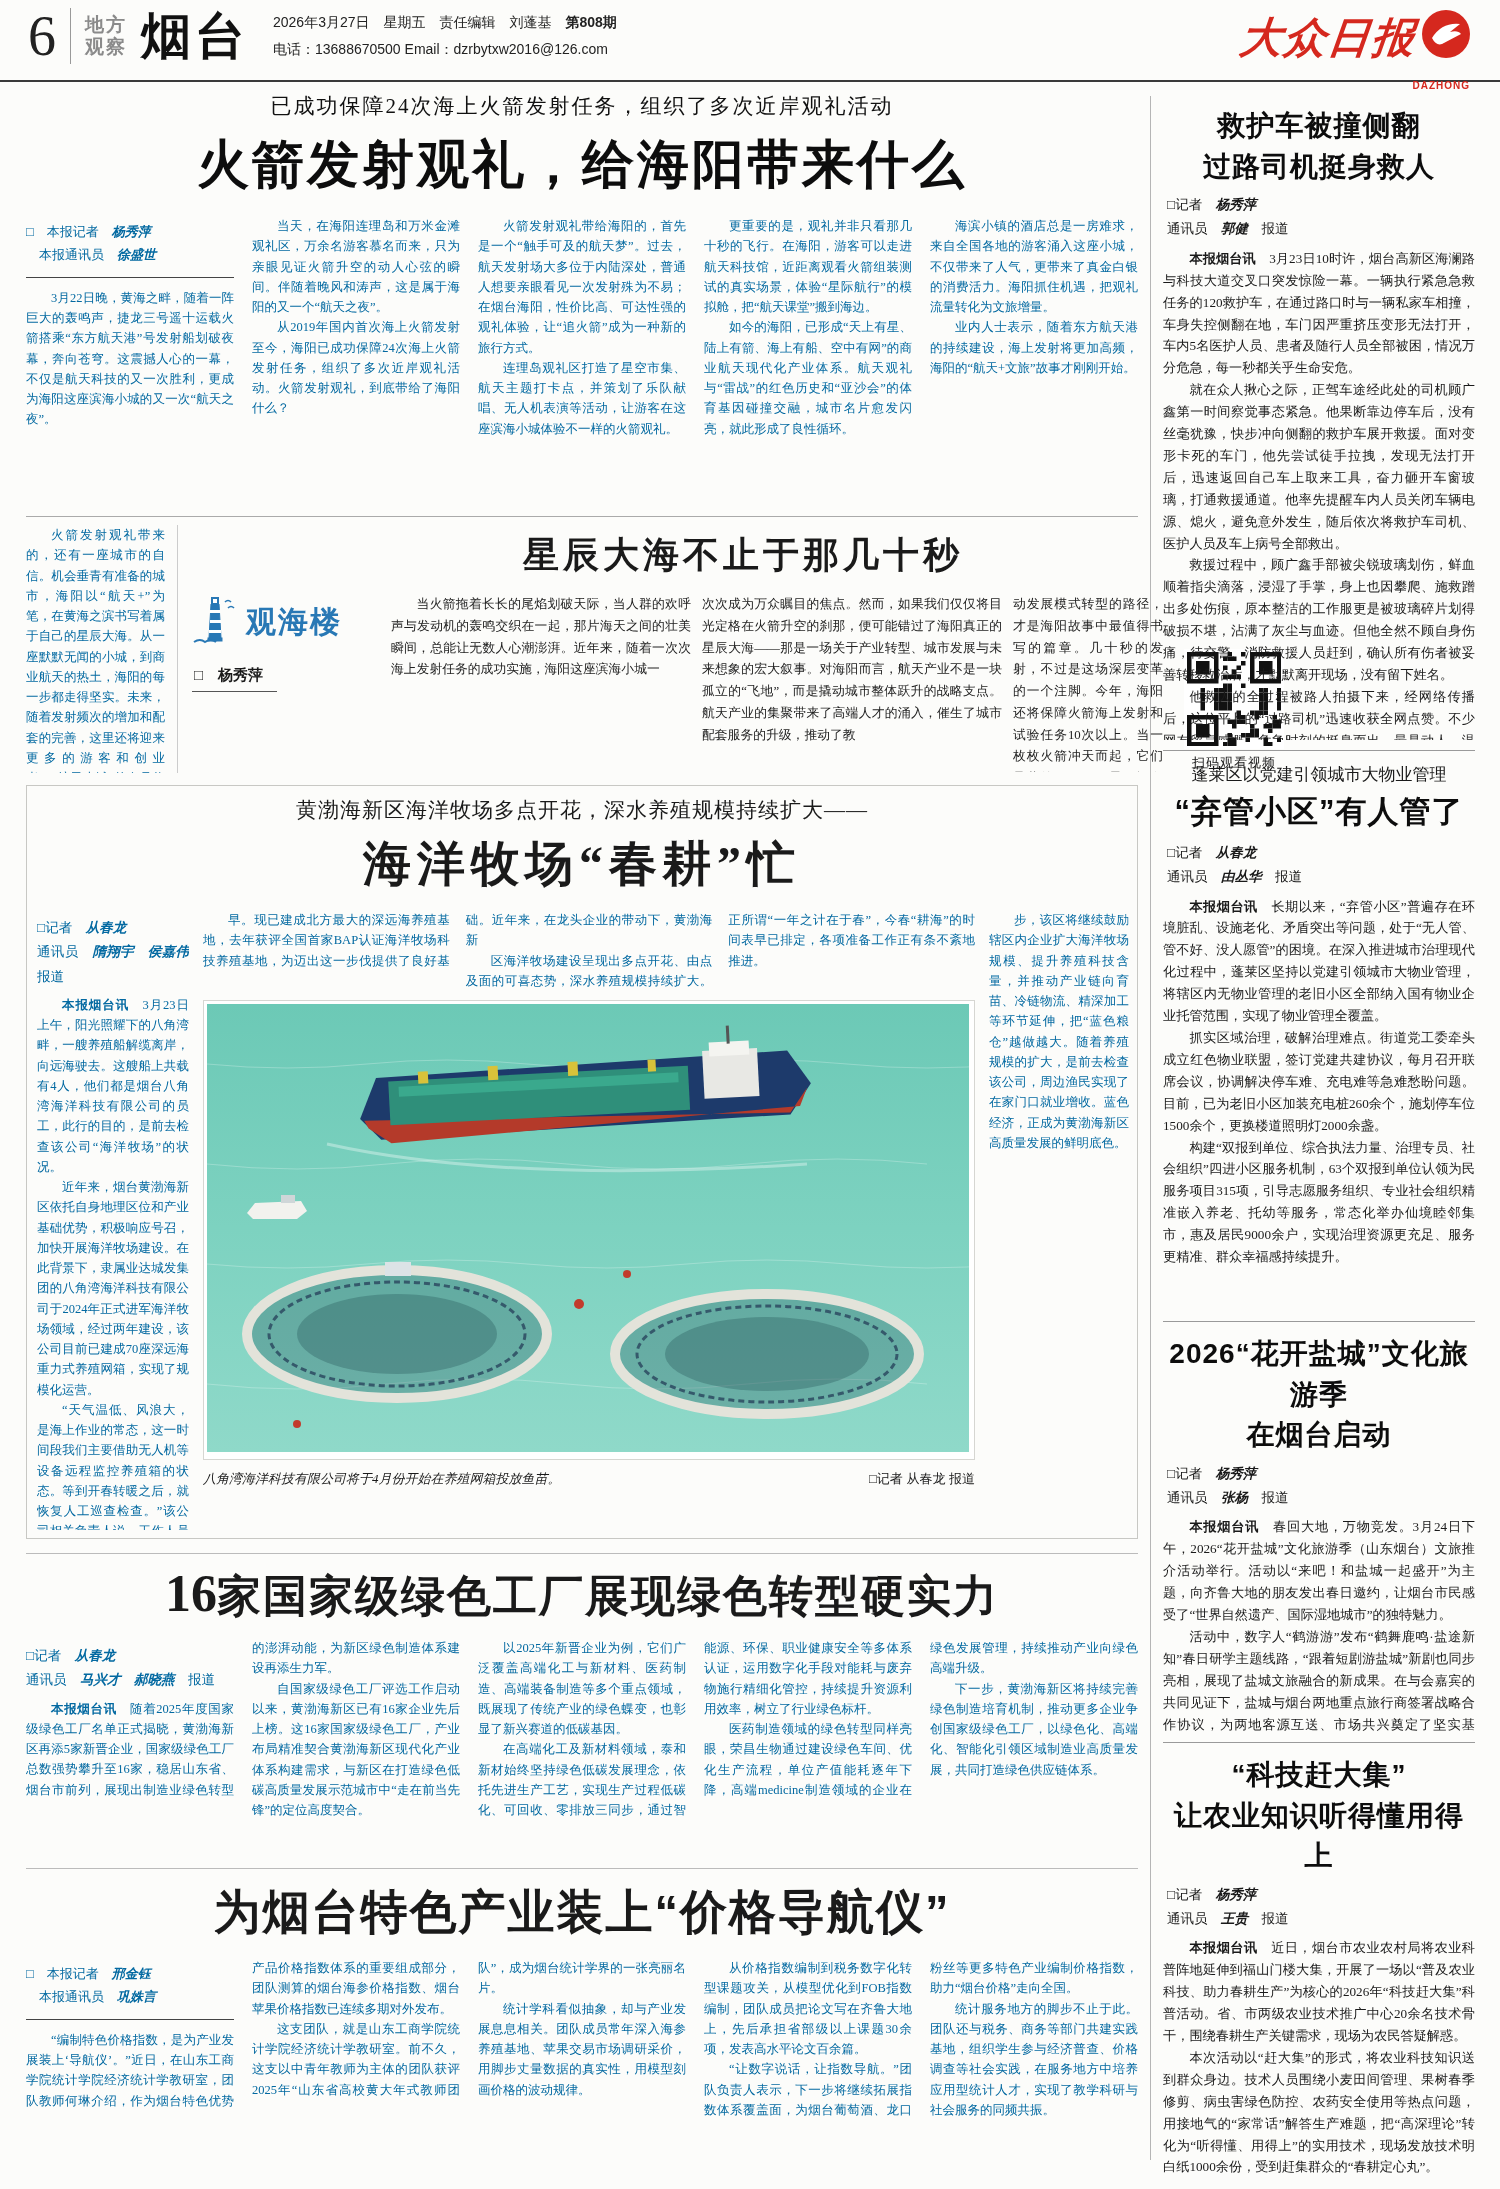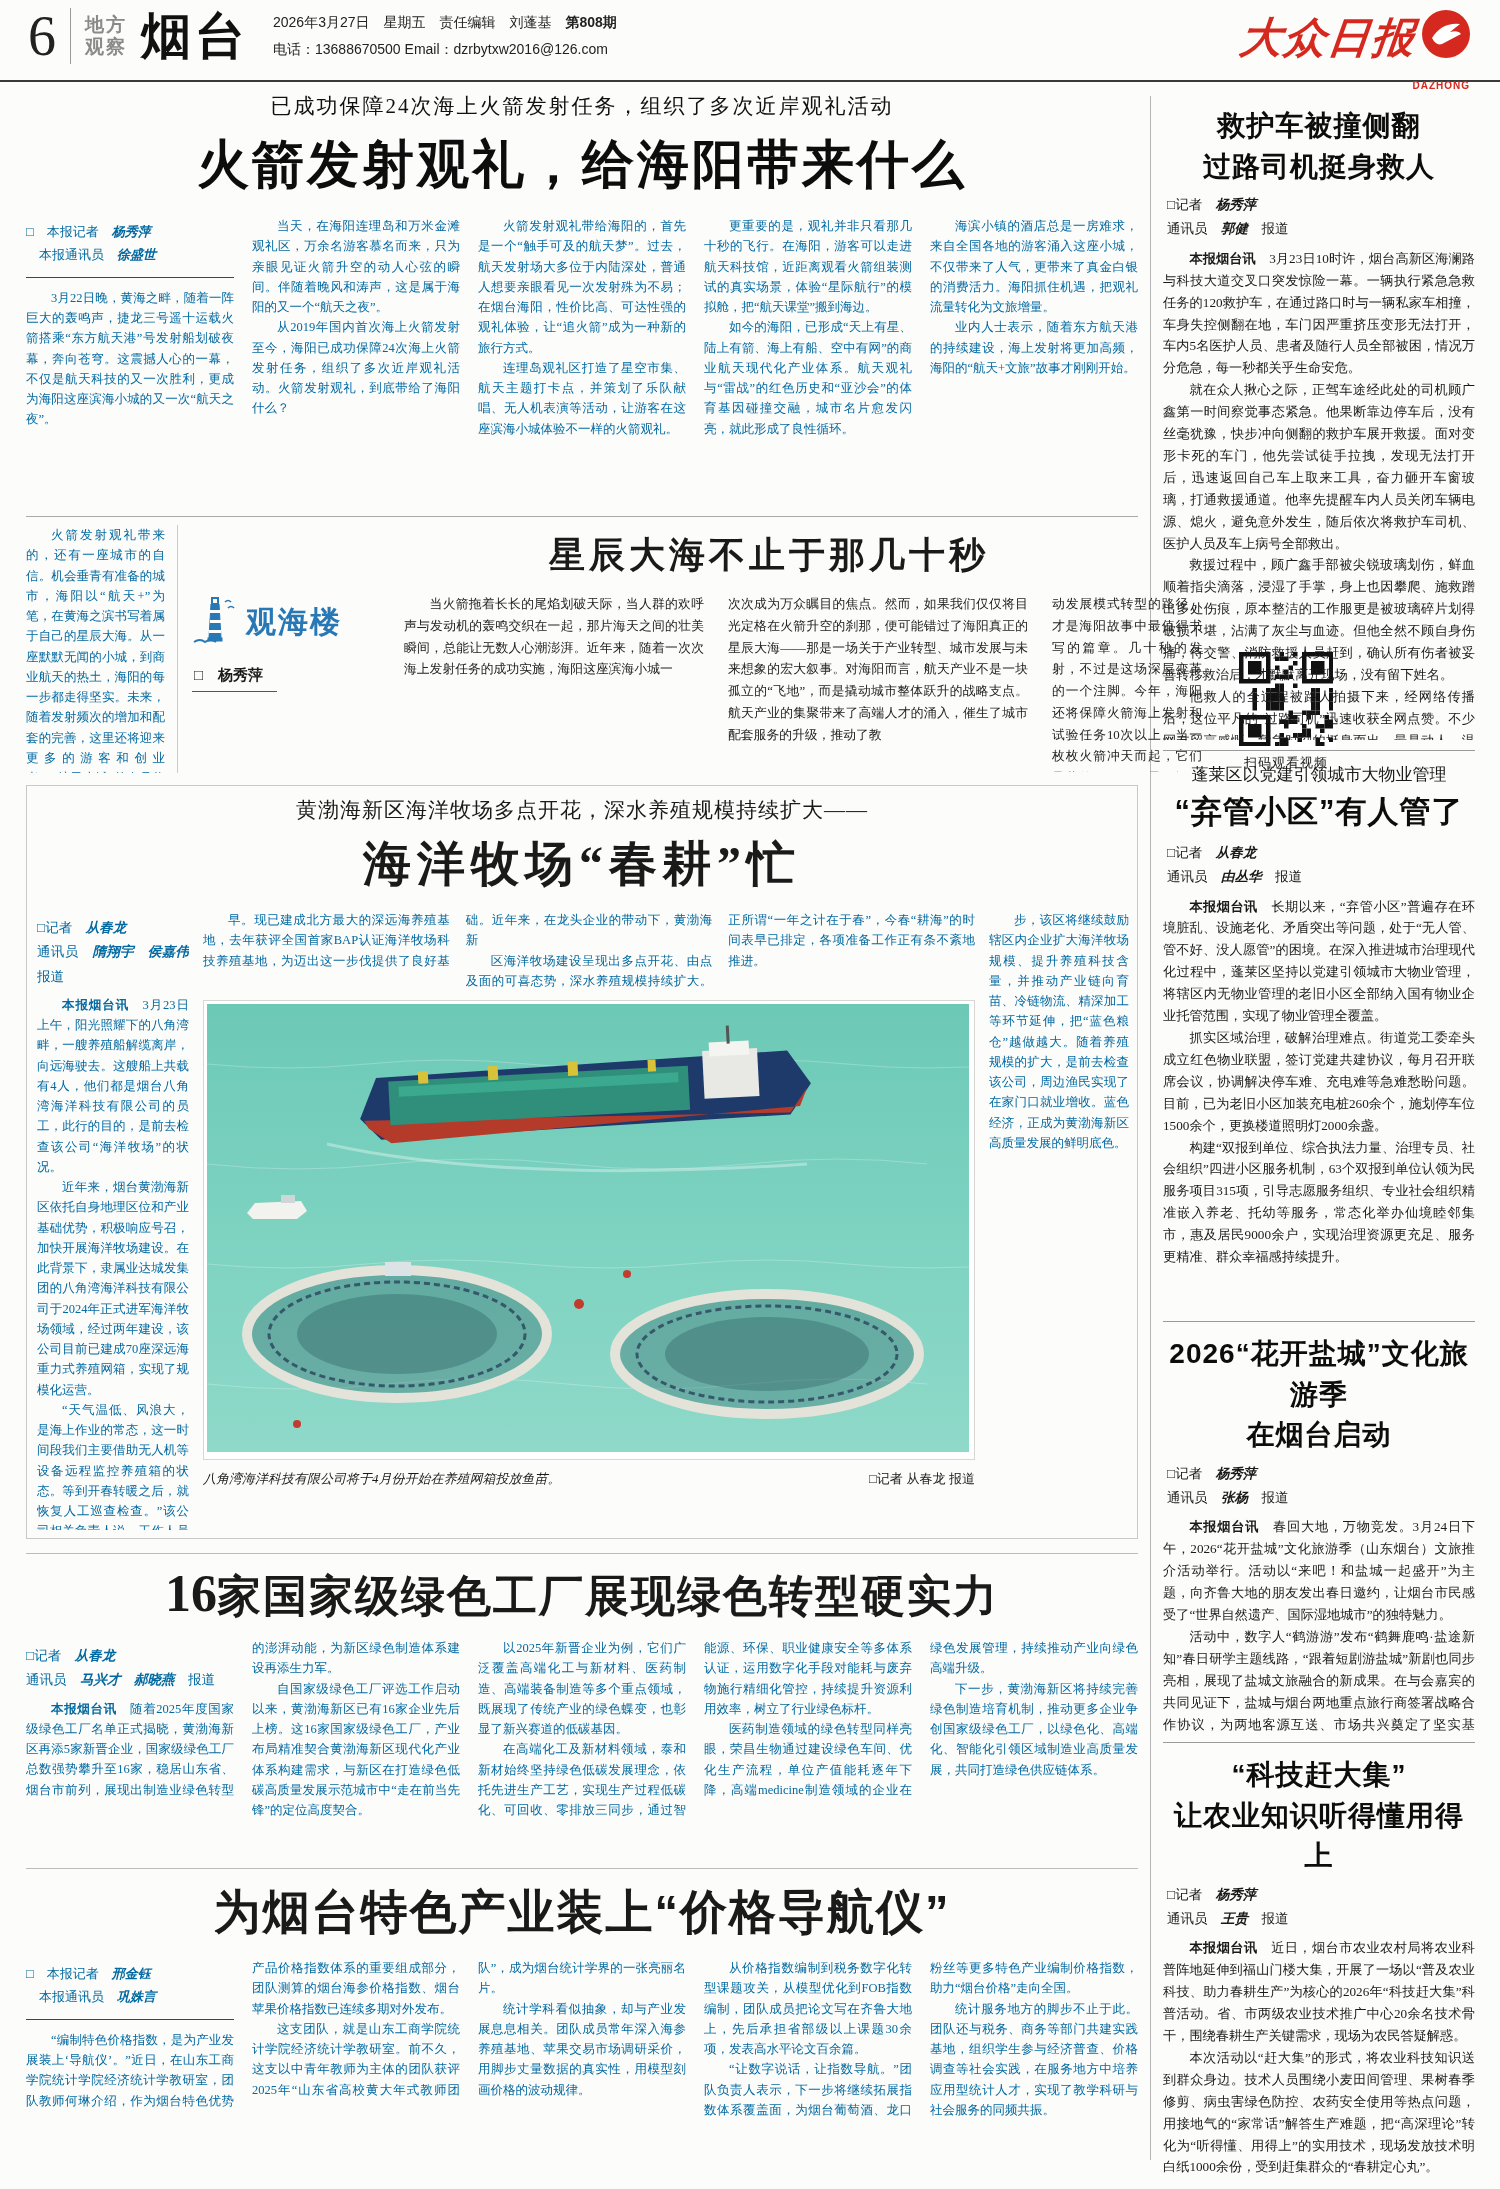--- a/index.html
+++ b/index.html
@@ -37,21 +37,21 @@
   .headline1 { text-align:center; font-size:52px; font-weight:900; letter-spacing:3px; color:#0d0d0d; margin:10px 0 16px; }
   .rocket-cols { column-count:5; column-gap:18px; height:292px; overflow:hidden; }
 
   .hr-light { border-top:1px solid #aaa; margin:8px 0; }
 
   
   .observer-row { display:flex; margin-top:4px; }
   .obs-left { width:152px; flex:none; padding-right:12px; border-right:1px solid #ccc; height:248px; overflow:hidden; }
   .obs-main { flex:1; padding-left:14px; }
   .headline2 { text-align:center; font-family:"Liberation Serif",serif; font-weight:900; font-size:36px; letter-spacing:4px; margin:6px 0 14px; }
-  .obs-body { display:flex; gap:24px; height:178px; overflow:hidden; }
+  .obs-body { display:flex; gap:11px; height:178px; overflow:hidden; }
   .obs-brandcol { width:188px; flex:none; }
   .obs-colname { display:flex; align-items:center; gap:8px; }
   .obs-colname .cn { font-size:30px; font-weight:900; color:#2878b5; letter-spacing:2px; }
   .obs-author { margin-top:16px; font-size:15px; border-bottom:1px solid #555; display:inline-block; padding:0 14px 6px 2px; }
   .obs-author .nm { font-weight:700; }
   .obs-text { font-family:"Liberation Serif",serif; font-size:12.8px; line-height:1.7; text-align:justify; color:#222; }
   .obs-c1,.obs-c2 { width:300px; }
   .obs-c3 { width:150px; }
   .qr-col { width:120px; flex:none; text-align:center; align-self:flex-end; }
   .qr-caption { font-size:13px; margin-top:4px; letter-spacing:1px; }

